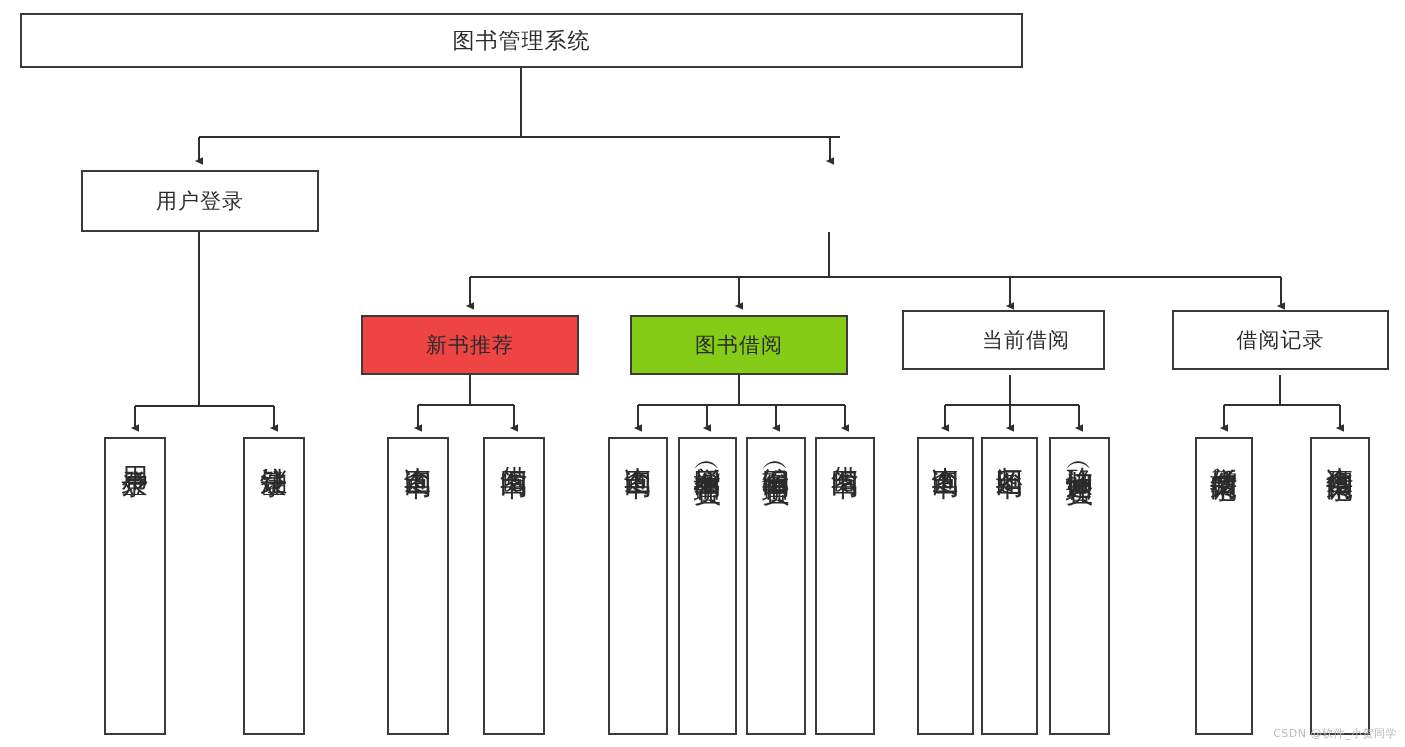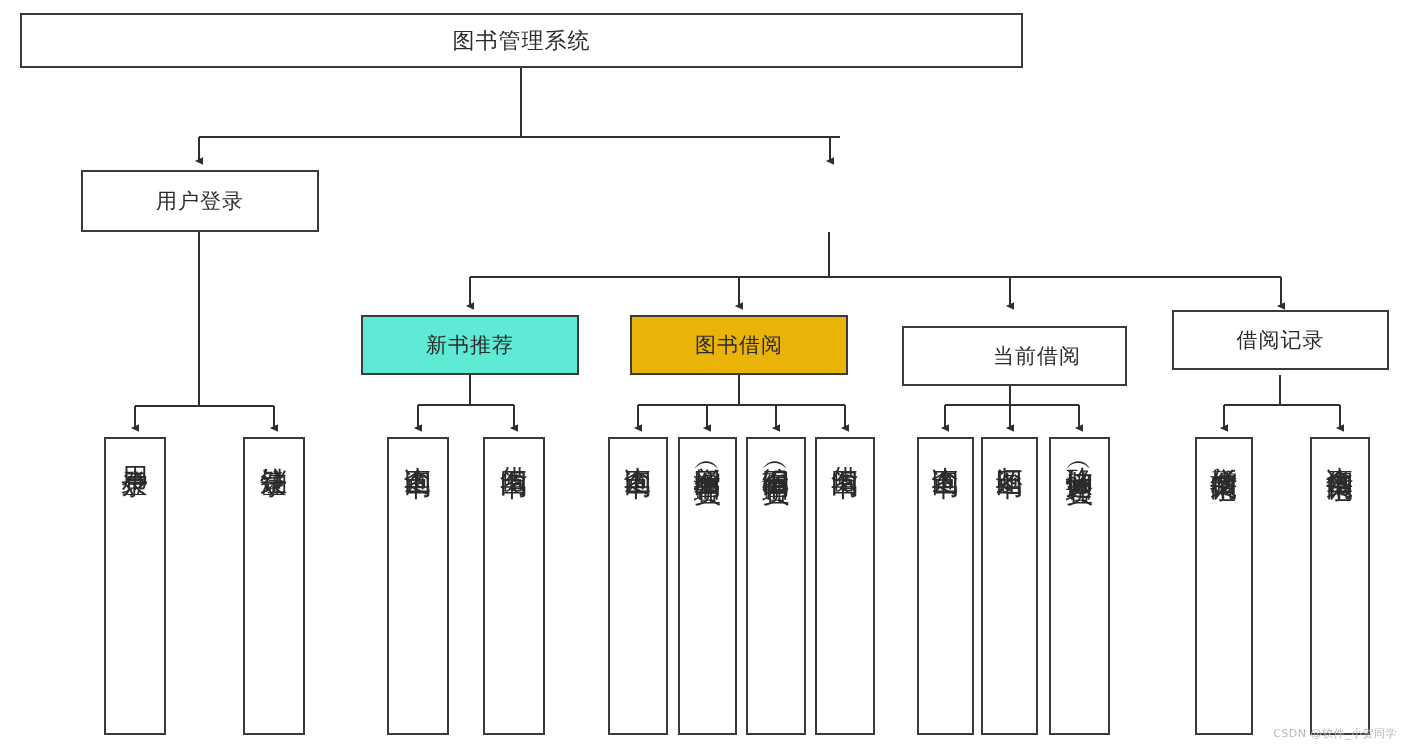--- a/index.html
+++ b/index.html
@@ -123,27 +123,27 @@
   </svg>
 
   <div class="node horiz root" style="left: 20px; top: 13px; width: 1003px; height: 55px; border-color: rgb(58, 58, 58); background: rgb(255, 255, 255); color: rgb(43, 43, 43);">
     <span class="label">图书管理系统</span>
   </div>
 
   <div class="node horiz" style="left: 81px; top: 170px; width: 238px; height: 62px; border-color: rgb(58, 58, 58); background: rgb(255, 255, 255); color: rgb(43, 43, 43);">
     <span class="label">用户登录</span>
   </div>
 
-  <div class="node horiz" style="left: 361px; top: 315px; width: 218px; height: 60px; border-color: rgb(58, 58, 58); background: #5eead4; color: rgb(43, 43, 43);">
+  <div class="node horiz" style="left: 361px; top: 315px; width: 218px; height: 60px; border-color: rgb(58, 58, 58); background: #ef4444; color: rgb(43, 43, 43);">
     <span class="label">新书推荐</span>
   </div>
-  <div class="node horiz" style="left: 630px; top: 315px; width: 218px; height: 60px; border-color: rgb(58, 58, 58); background: #eab308; color: rgb(43, 43, 43);">
+  <div class="node horiz" style="left: 630px; top: 315px; width: 218px; height: 60px; border-color: rgb(58, 58, 58); background: #84cc16; color: rgb(43, 43, 43);">
     <span class="label">图书借阅</span>
   </div>
-  <div class="node horiz" style="left: 902px; top: 326px; width: 225px; height: 60px; border-color: rgb(58, 58, 58); background: rgb(255, 255, 255); color: rgb(43, 43, 43); padding-left: 45px;">
+  <div class="node horiz" style="left: 902px; top: 310px; width: 203px; height: 60px; border-color: rgb(58, 58, 58); background: rgb(255, 255, 255); color: rgb(43, 43, 43); padding-left: 45px;">
     <span class="label">当前借阅</span>
   </div>
   <div class="node horiz" style="left: 1172px; top: 310px; width: 217px; height: 60px; border-color: rgb(58, 58, 58); background: rgb(255, 255, 255); color: rgb(43, 43, 43);">
     <span class="label">借阅记录</span>
   </div>
 
   <div class="node vert" style="left: 104px; top: 437px; width: 62px; height: 298px; border-color: rgb(58, 58, 58); background: rgb(255, 255, 255); color: rgb(43, 43, 43);">
     <span class="label">用户登录</span>
   </div>
   <div class="node vert" style="left: 243px; top: 437px; width: 62px; height: 298px; border-color: rgb(58, 58, 58); background: rgb(255, 255, 255); color: rgb(43, 43, 43);">

